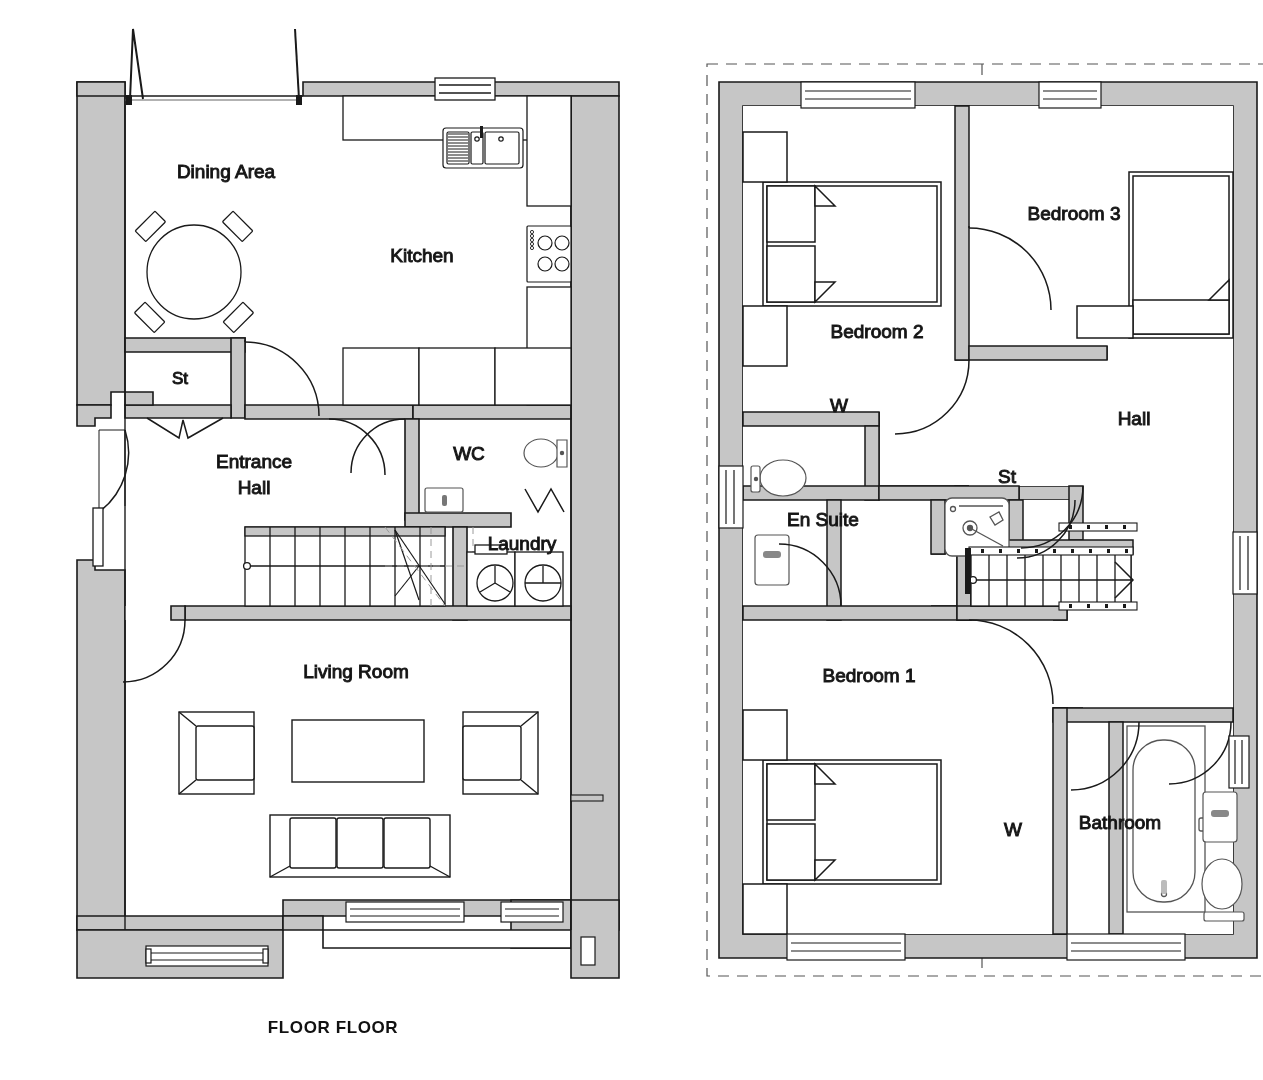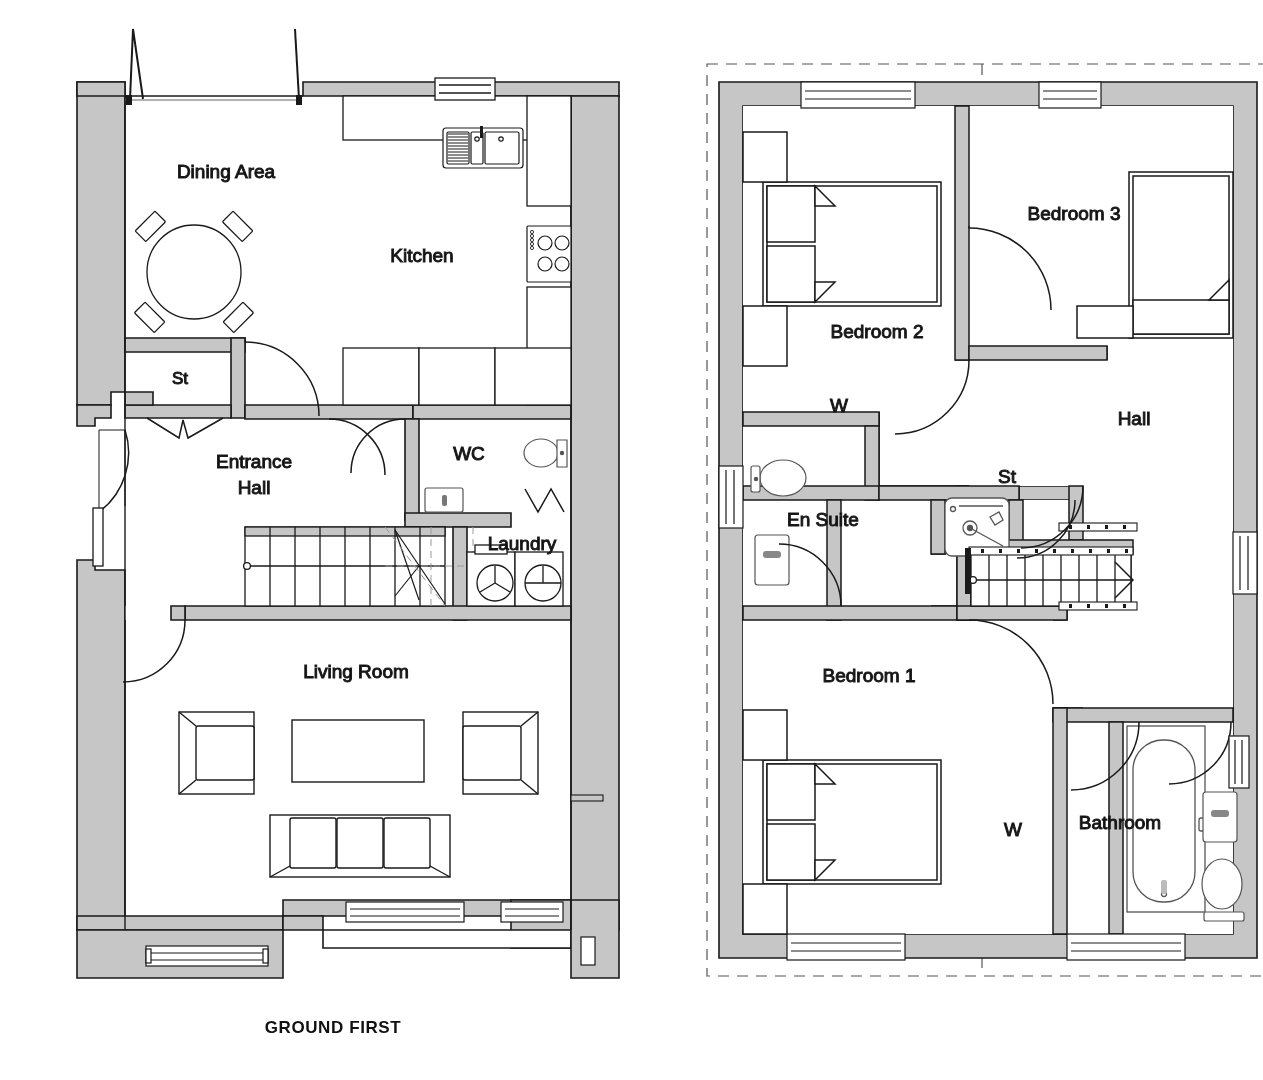--- a/index.html
+++ b/index.html
@@ -549,15 +549,15 @@
           <text class="rm" x="344" y="483" text-anchor="middle">St</text>
           <text class="rm" x="206" y="682" text-anchor="middle">Bedroom 1</text>
           <text class="rm" x="350" y="836" text-anchor="middle">W</text>
           <text class="rm" x="457" y="829" text-anchor="middle">Bathroom</text>
         </g>
 
       </g>
     </svg>
   </div>
 
-  <div class="floor-caption" id="ground-caption">GROUND FIRST</div>
+  <div class="floor-caption" id="ground-caption">FLOOR FLOOR</div>
 
 </div>
 
 </body></html>

